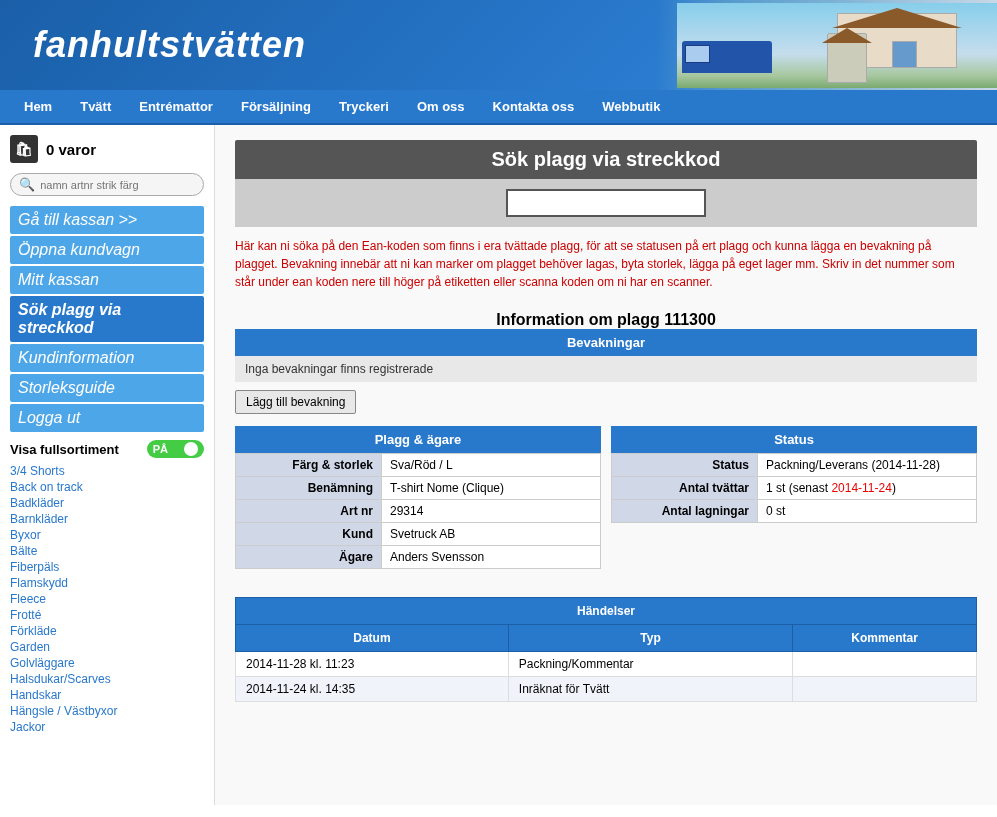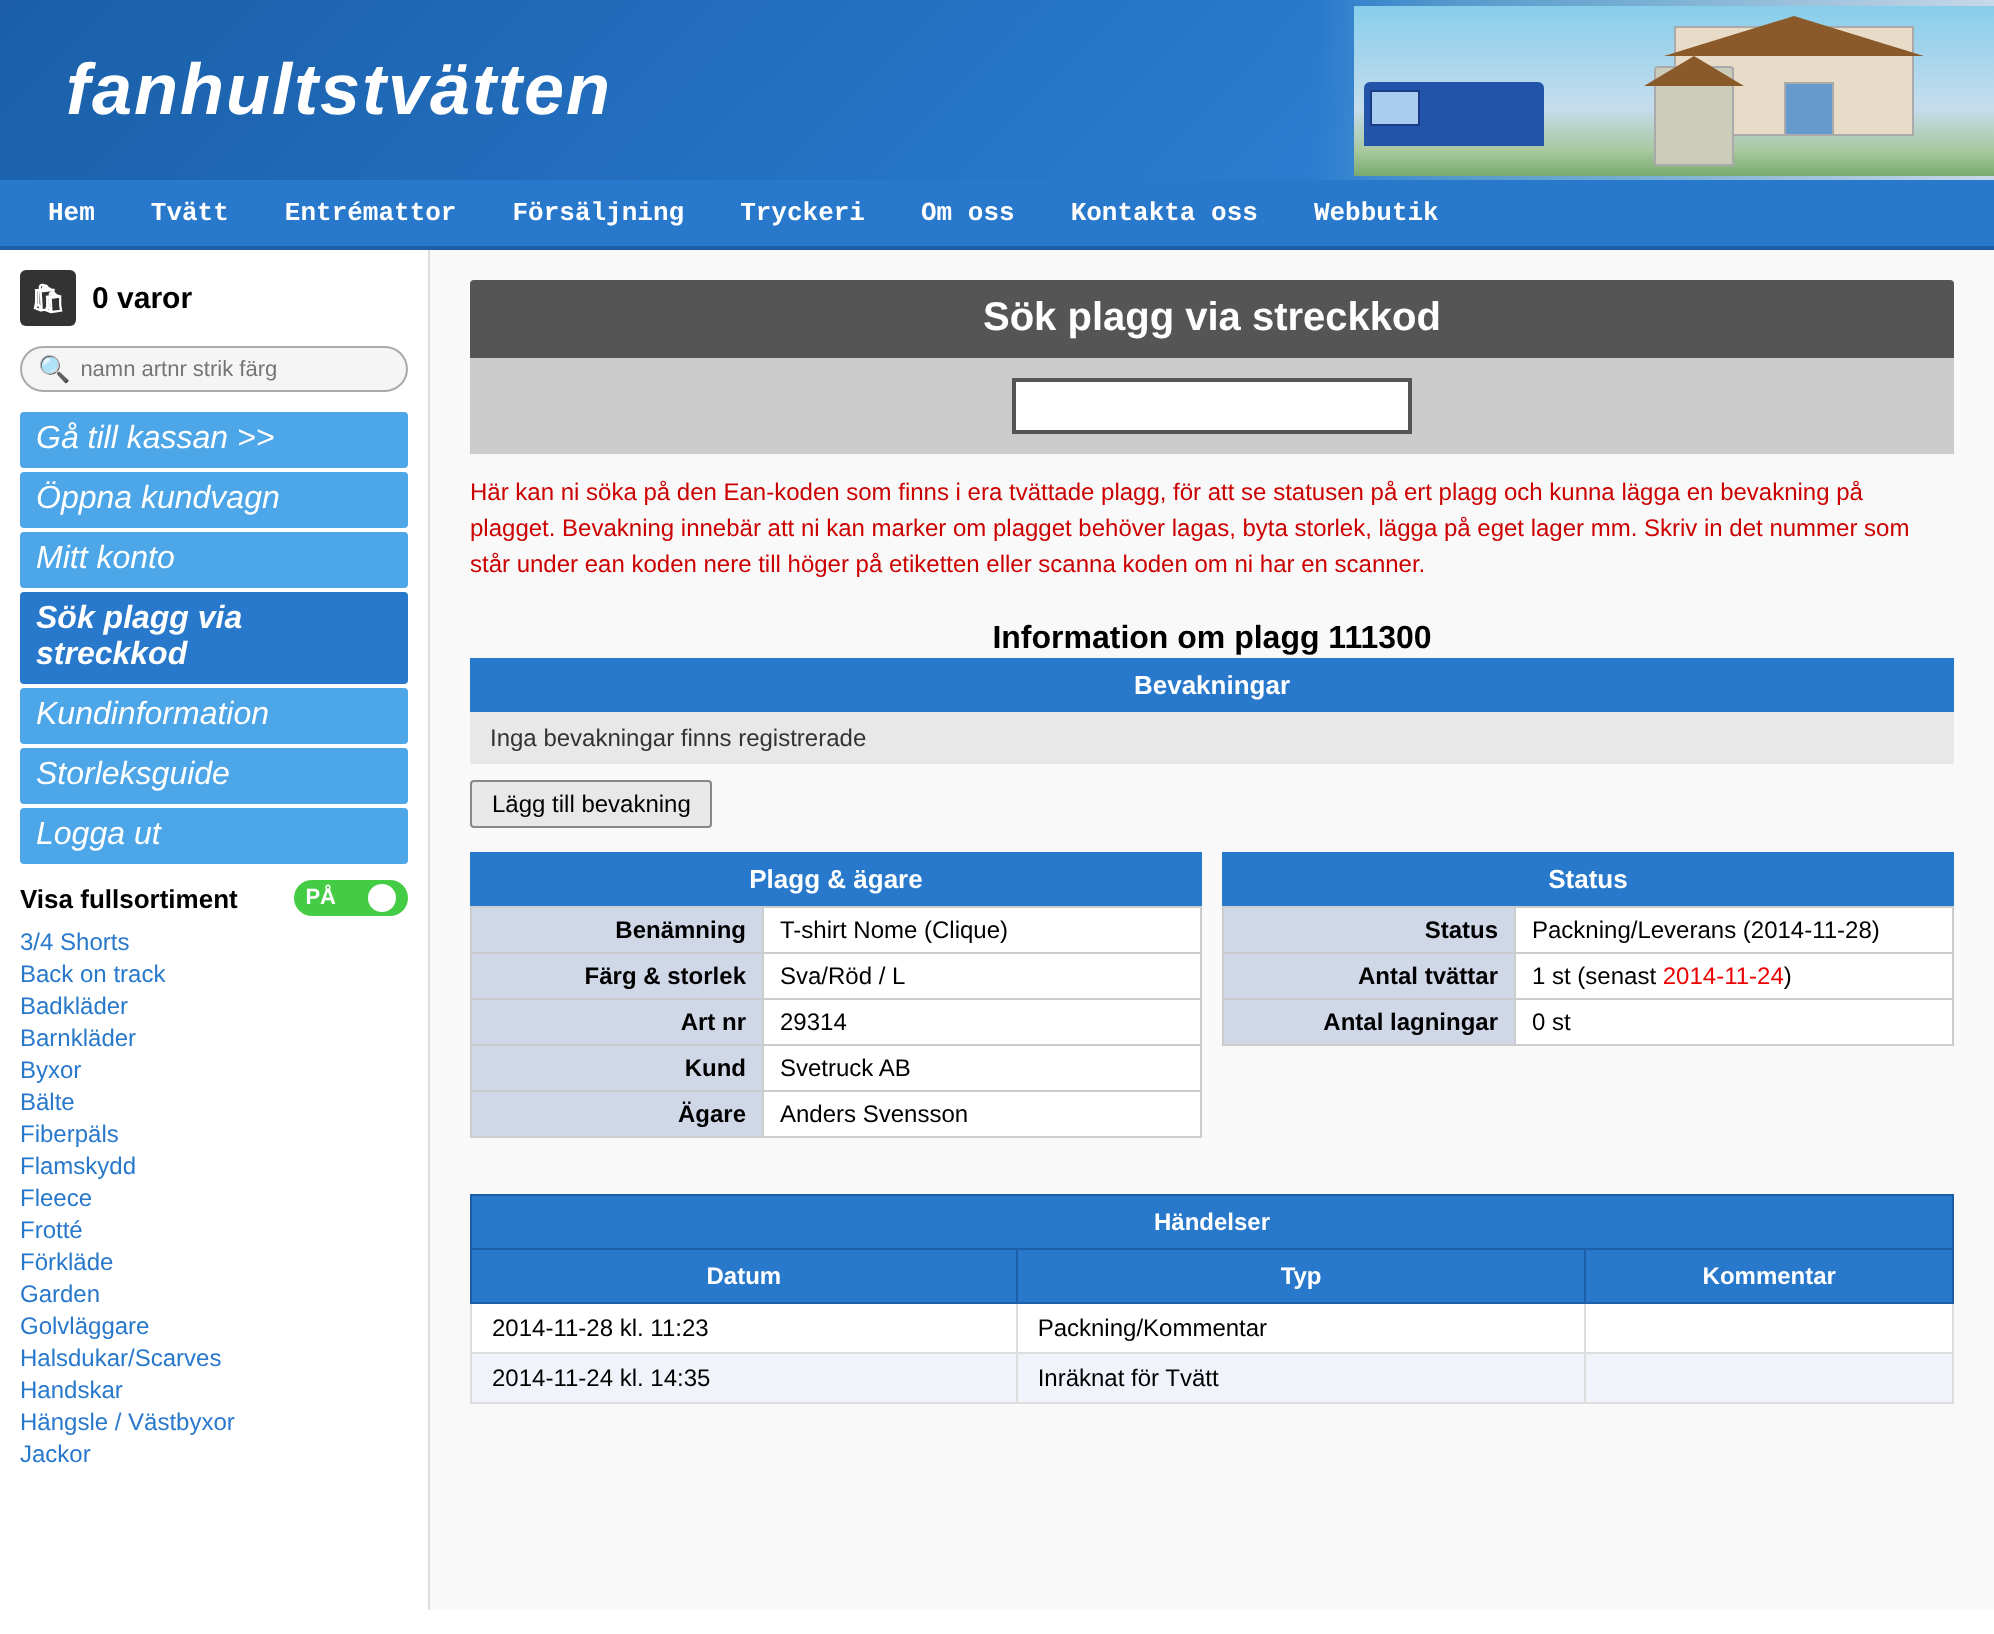--- a/index.html
+++ b/index.html
@@ -35,21 +35,20 @@
     }
 
     
     .nav {
       background: #2878cc;
       height: 35px;
       display: flex;
       align-items: center;
       padding: 0 10px;
       border-bottom: 2px solid #1a5fa8;
-      font-family: Liberation Mono, monospace;
     }
     .nav a {
       color: #fff;
       text-decoration: none;
       padding: 0 14px;
       font-size: 13px;
       font-weight: bold;
       line-height: 35px;
       display: inline-block;
     }
@@ -331,21 +330,21 @@
       <span>0 varor</span>
     </div>
 
     <div class="search-box">
       <span class="search-icon">🔍</span>
       <input class="search-input" type="text" placeholder="namn artnr strik färg" style="">
     </div>
 
     <a href="#" class="sidebar-btn">Gå till kassan &gt;&gt;</a>
     <a href="#" class="sidebar-btn">Öppna kundvagn</a>
-    <a href="#" class="sidebar-btn">Mitt konto</a>
+    <a href="#" class="sidebar-btn">Mitt kassan</a>
     <a href="#" class="sidebar-btn active">Sök plagg via streckkod</a>
     <a href="#" class="sidebar-btn">Kundinformation</a>
     <a href="#" class="sidebar-btn">Storleksguide</a>
     <a href="#" class="sidebar-btn">Logga ut</a>
 
     <div class="fullsortiment-row">
       <span>Visa fullsortiment</span>
       <div class="toggle-switch">
         <span>PÅ</span>
         <div class="toggle-dot"></div>
@@ -429,26 +428,26 @@
     <button class="add-btn">Lägg till bevakning</button>
 
     
     <div class="two-col">
 
       <div class="col-half">
         <div class="section-header">Plagg &amp; ägare</div>
         <table class="info-table">
           <tbody>
               <tr>
+            <td class="label-cell">Färg &amp; storlek</td>
+            <td class="value-cell">Sva/Röd / L</td>
+          </tr>
+          <tr>
             <td class="label-cell">Benämning</td>
             <td class="value-cell">T-shirt Nome (Clique)</td>
-          </tr>
-          <tr>
-            <td class="label-cell">Färg &amp; storlek</td>
-            <td class="value-cell">Sva/Röd / L</td>
           </tr>
           <tr>
             <td class="label-cell">Art nr</td>
             <td class="value-cell">29314</td>
           </tr>
           <tr>
             <td class="label-cell">Kund</td>
             <td class="value-cell">Svetruck AB</td>
           </tr>
           <tr>

